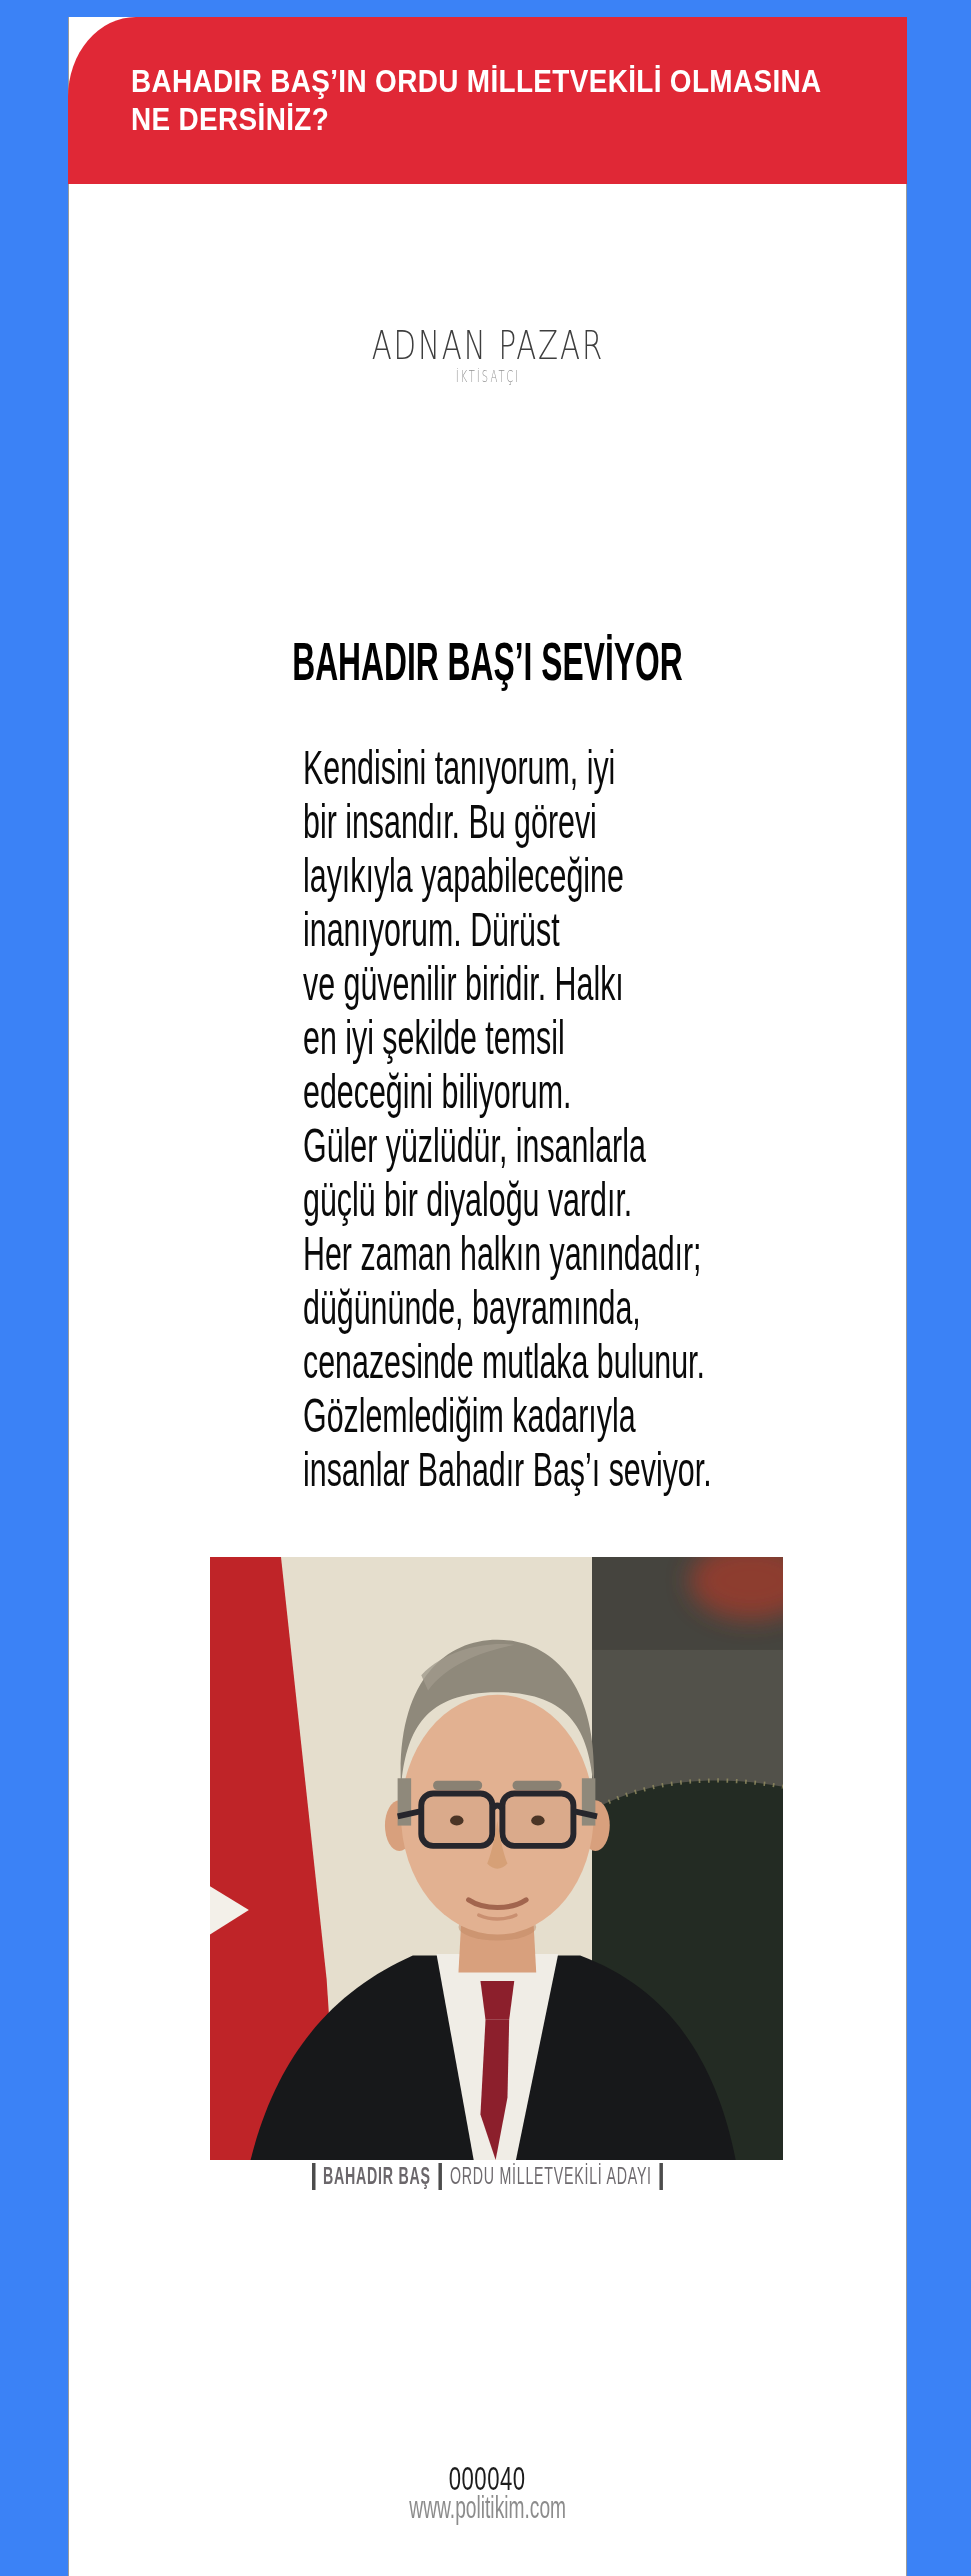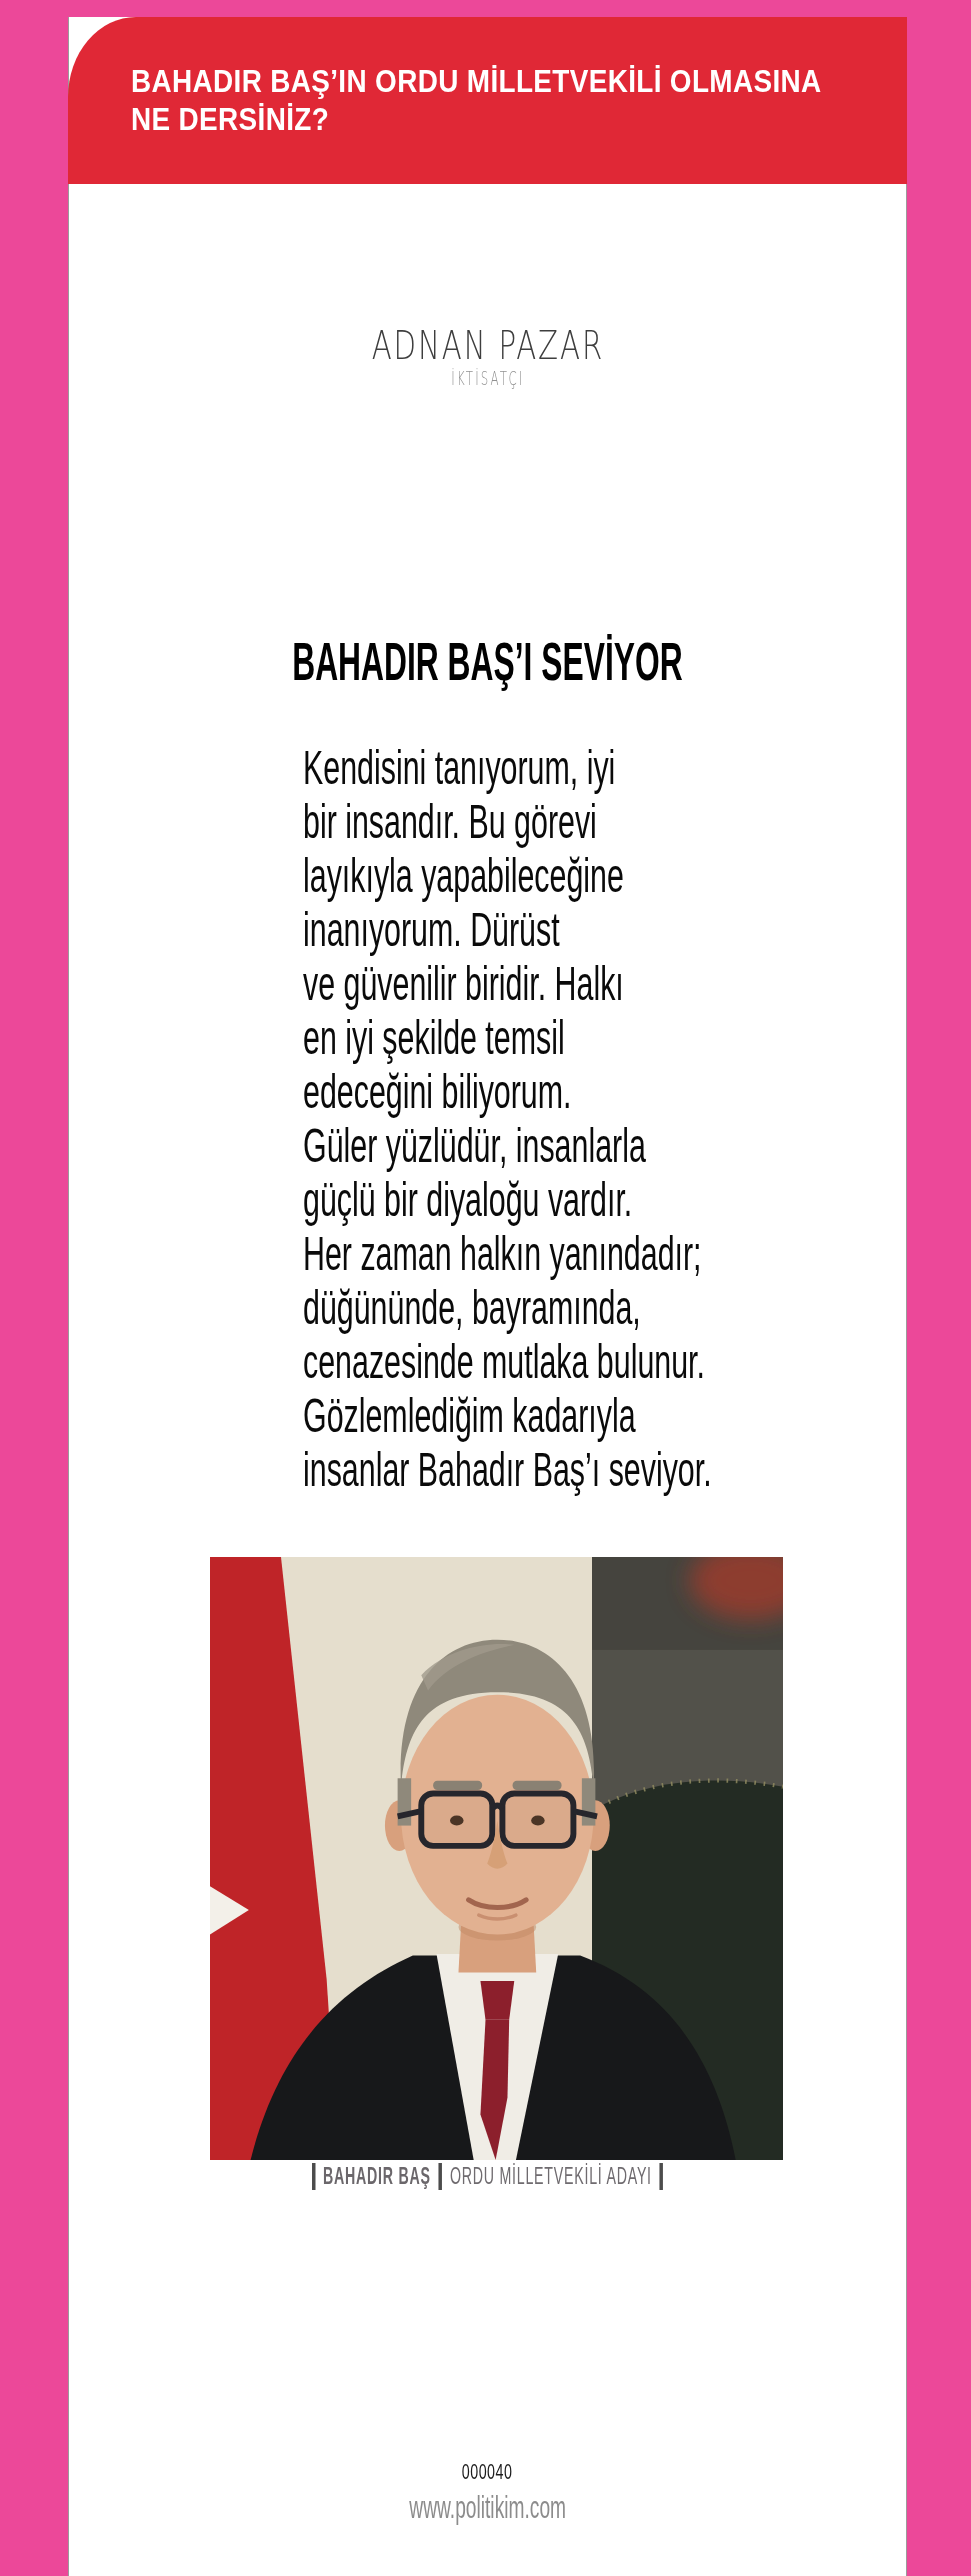--- a/index.html
+++ b/index.html
@@ -1,20 +1,20 @@
 <!DOCTYPE html>
 <html style="font-size:13.5px"><head>
 <meta charset="utf-8">
 <style>
   html, body { margin: 0; padding: 0; background: #ffffff; }
   .page {
     position: relative;
     width: 972px;
     height: 2576px;
-    background: #ec4899;
+    background: #3b82f6;
     overflow: hidden;
     font-family: "Liberation Sans", sans-serif;
   }
   .card {
     position: absolute;
     left: 68px;
     top: 17px;
     width: 837px;
     height: 2559px;
     border-left: 0.8px solid #9b9b9b;
@@ -48,21 +48,21 @@
   .author-name {
     top: 306px;
     font-size: 39px;
     color: #3e3e3e;
     font-family: "DejaVu Sans", "Liberation Sans", sans-serif;
     font-weight: 200;
   }
   .author-name .scale { display: inline-block; transform: scaleX(0.75); transform-origin: center top; letter-spacing: 2.5px; white-space: nowrap; }
   .author-title {
     top: 350px;
-    font-size: 19px;
+    font-size: 16px;
     color: #919191;
     font-family: "DejaVu Sans", "Liberation Sans", sans-serif;
     font-weight: 200;
   }
   .author-title .scale { display: inline-block; transform: scaleX(0.62); transform-origin: center top; letter-spacing: 3.4px; white-space: nowrap; }
   .headline-1 {
     top: 463px;
     font-size: 145px;
     line-height: 145px;
     font-weight: bold;
@@ -114,21 +114,21 @@
   }
   .caption .bar {
     display: inline-block;
     width: 6px;
     height: 27px;
     background: #4c4c4c;
     margin: 0 13.5px;
   }
   .caption .cap-name { font-weight: bold; color: #6b676b; }
   .caption .cap-role { font-weight: normal; }
-  .footer-code { top: 2442px; font-size: 22px; color: #1c1c1c; }
+  .footer-code { top: 2442px; font-size: 34px; color: #1c1c1c; }
   .footer-code .scale { display: inline-block; transform: scaleX(0.65); transform-origin: center top; letter-spacing: 0.8px; }
   .footer-site { top: 2472px; font-size: 32px; color: #8c8c8c; }
   .footer-site .scale { display: inline-block; transform: scaleX(0.60); transform-origin: center top; }
 </style>
 </head>
 <body>
 
 <div class="page">
   <div class="card">
 

